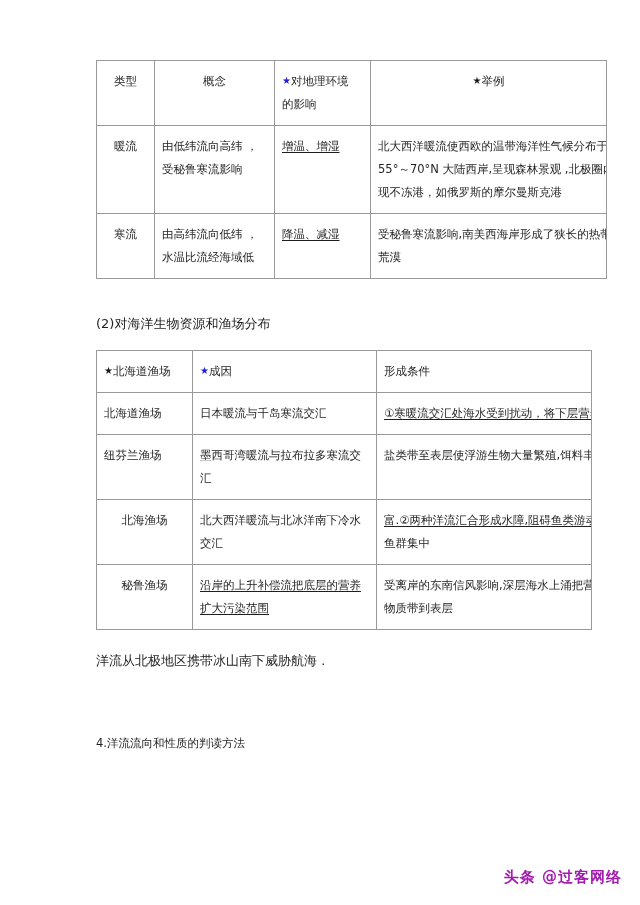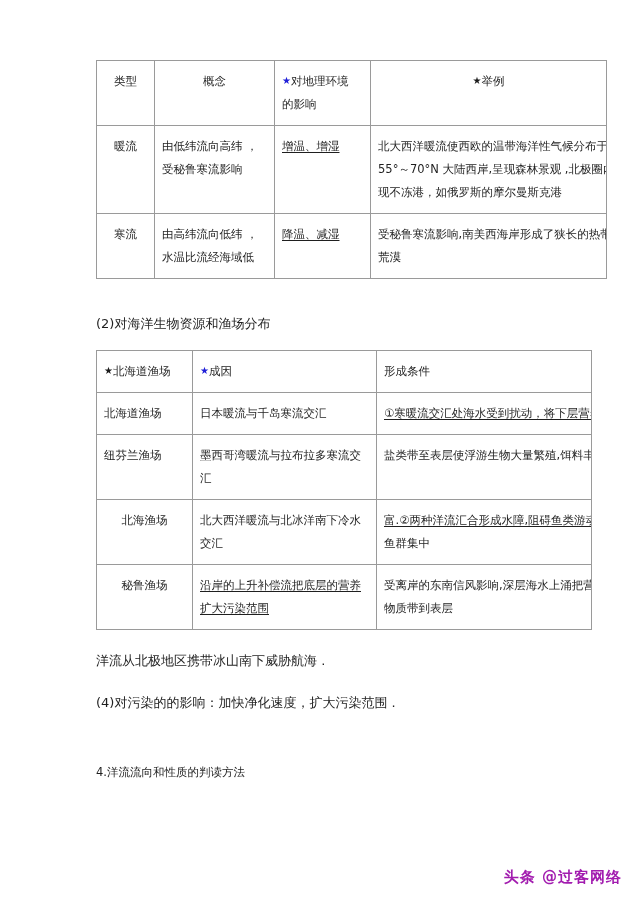--- a/index.html
+++ b/index.html
@@ -229,21 +229,20 @@
         </tr>
       </tbody>
     </table>
 
     <div class="gap-c"></div>
 
     <div class="para">洋流从北极地区携带冰山南下威胁航海 .</div>
 
     <div class="gap-b"></div>
 
-    <div class="para">(4)对污染的的影响：加快净化速度，扩大污染范围 .</div>
 
     <div class="gap-e"></div>
 
     <div class="heading">4.洋流流向和性质的判读方法</div>
 
   </div>
 
   <div class="watermark">头条 @过客网络</div>
 </div>
 

